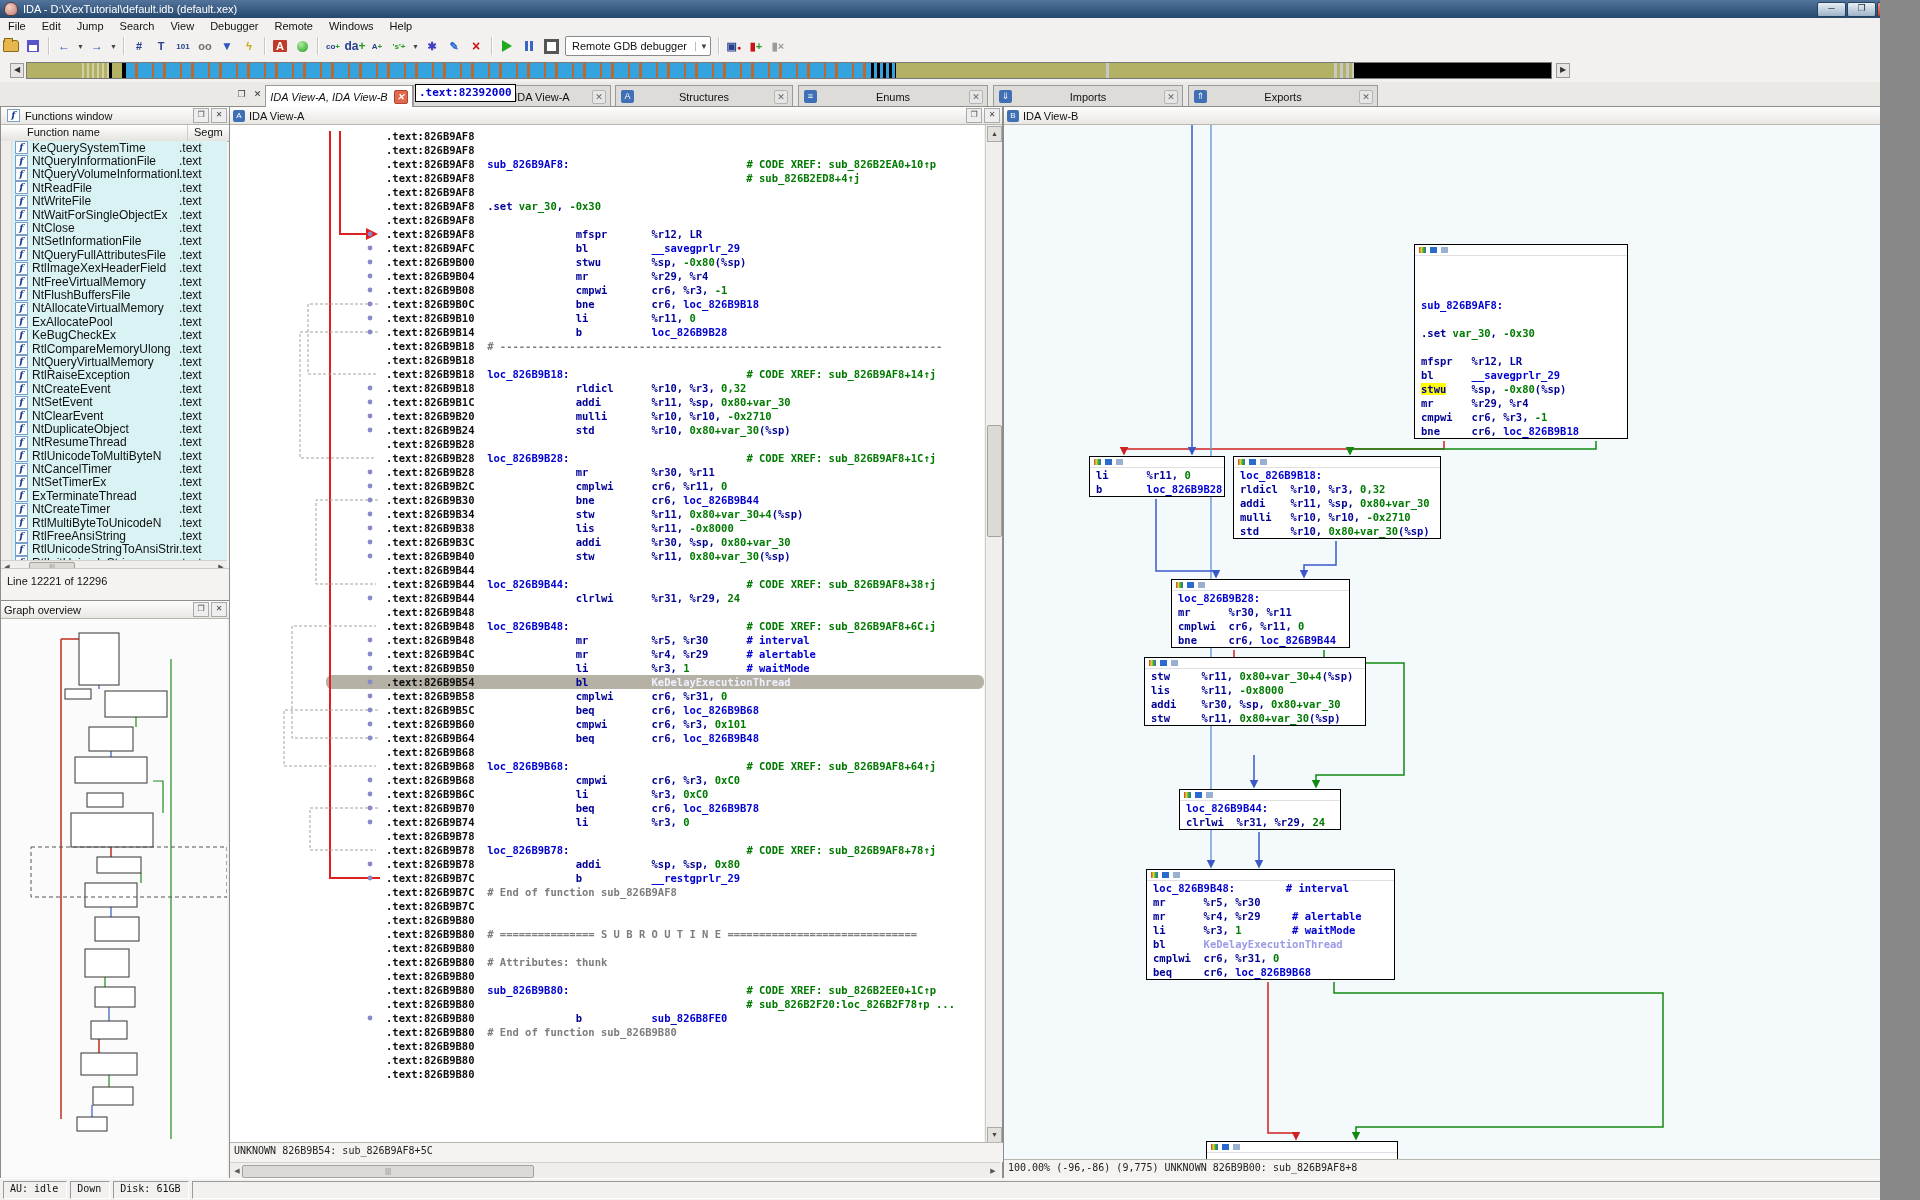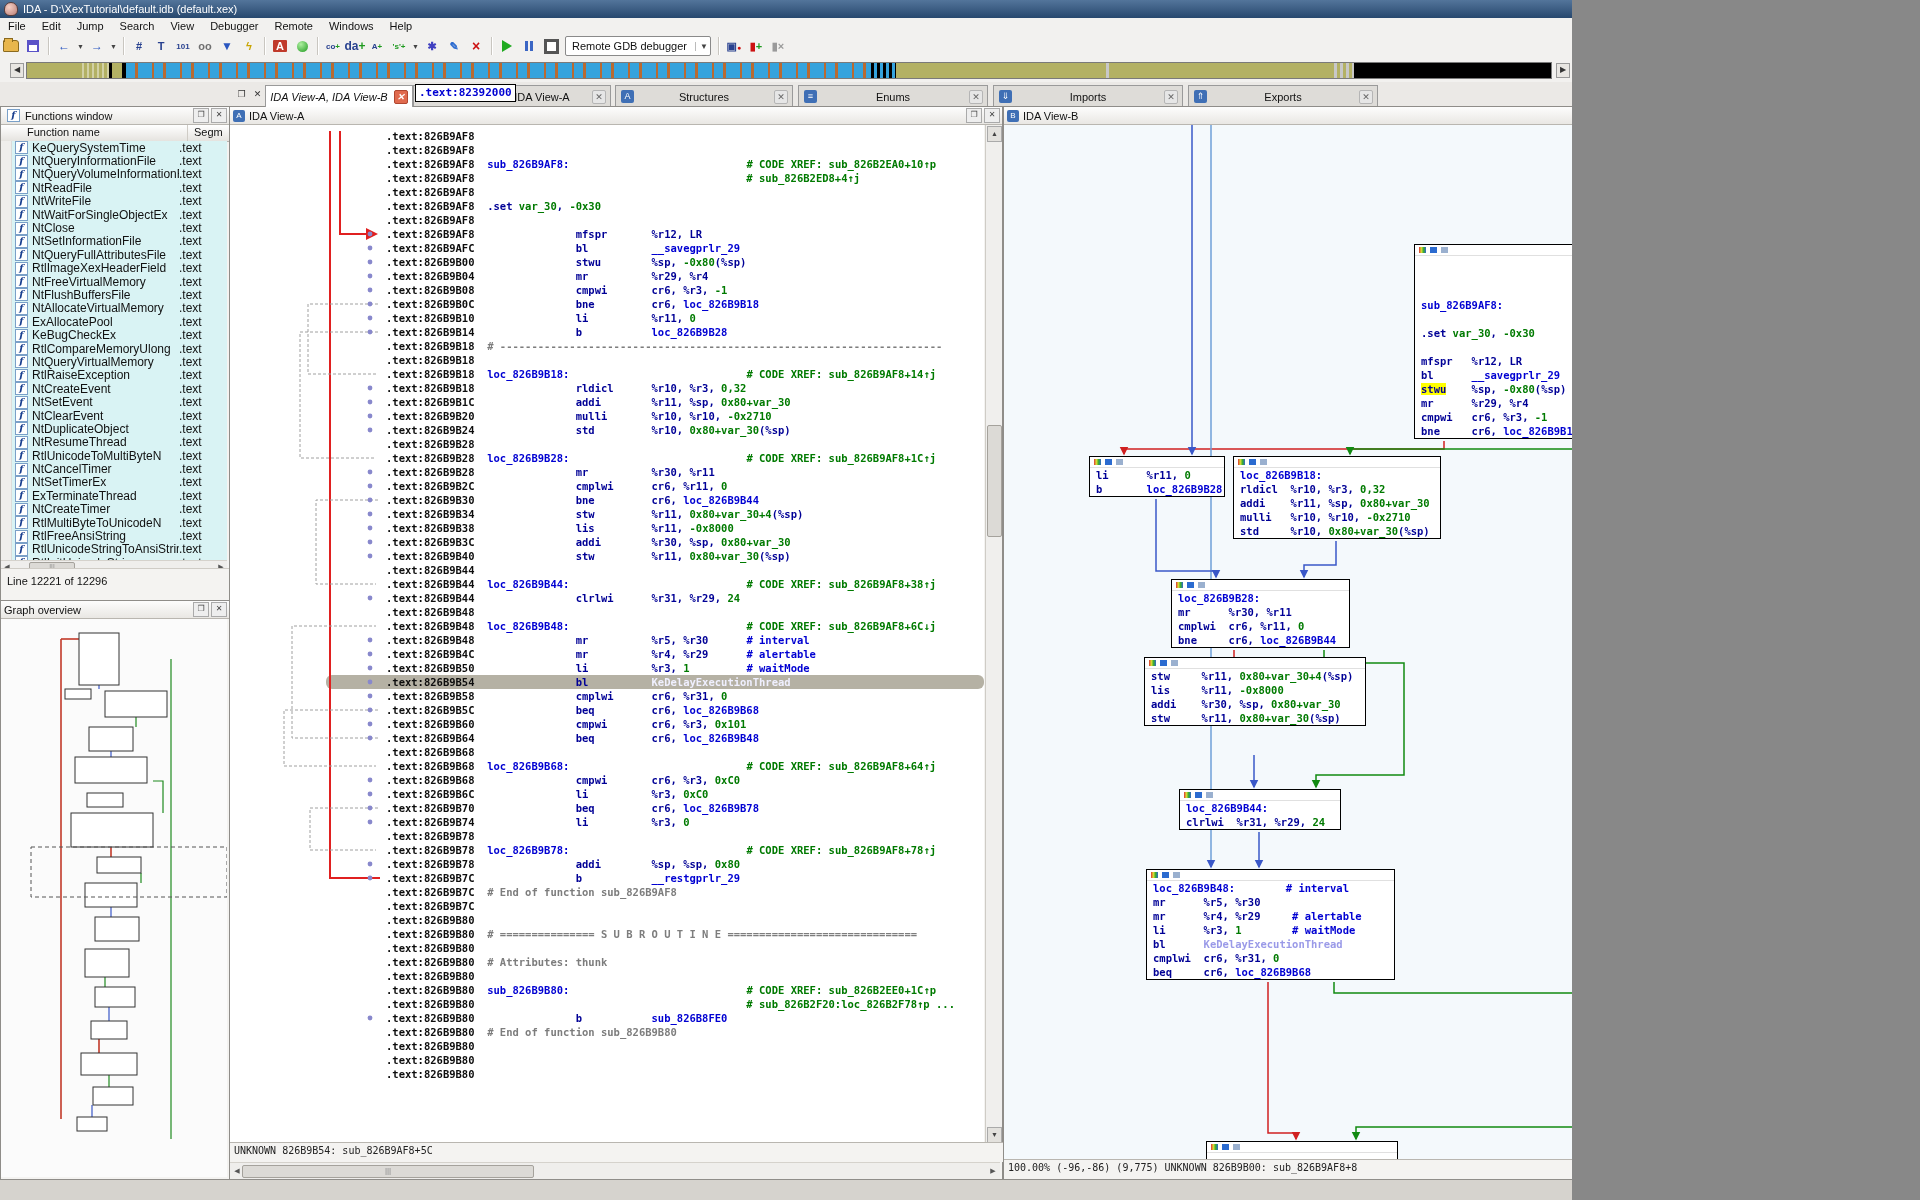--- a/index.html
+++ b/index.html
@@ -1,16 +1,16 @@
 <!DOCTYPE html>
 <html><head>
 <meta charset="utf-8">
 <style>
   html,body{margin:0;padding:0;background:#888;}
-  #app{position:relative;width:1572px;height:1200px;background:#d6d3ce;overflow:hidden;
+  #app{position:relative;width:1880px;height:1200px;background:#d6d3ce;overflow:hidden;
        font-family:"Liberation Sans",sans-serif;font-size:12px;color:#111;}
   
   #titlebar{position:absolute;left:0;top:0;width:1920px;height:18px;
     background:linear-gradient(#53759b,#27486e);color:#fff;display:flex;align-items:center;}
   #appicon{width:12px;height:12px;margin:0 5px 0 4px;border-radius:50% 50% 40% 40%;
     background:radial-gradient(circle at 35% 35%,#f7cfc4,#b97f78);border:1px solid #5a3c38;}
   #title{font-size:11px;}
   #winbtns{margin-left:auto;display:flex;margin-right:3px;}
   .wbtn{width:27px;height:13px;margin-left:1px;border:1px solid #24435f;border-radius:2px;
     background:linear-gradient(#e8eef5,#9fb4c9);font-size:9px;line-height:11px;text-align:center;color:#123;}
@@ -847,13 +847,19 @@
               <i class="i1"></i>
               <i class="i2"></i>
               <i class="i3"></i>
             </div>
           </div>
         </div>
     </div>
     <div id="vb-status">100.00% (-96,-86) (9,775) UNKNOWN 826B9B00: sub_826B9AF8+8</div>
   </div>
 
+  <div id="statusbar">
+    <span class="scell">AU: idle</span>
+    <span class="scell">Down</span>
+    <span class="scell">Disk: 61GB</span>
+    <span class="scell" style="flex:1;margin-right:4px"></span>
+  </div>
 </div>
 
 </body></html>

